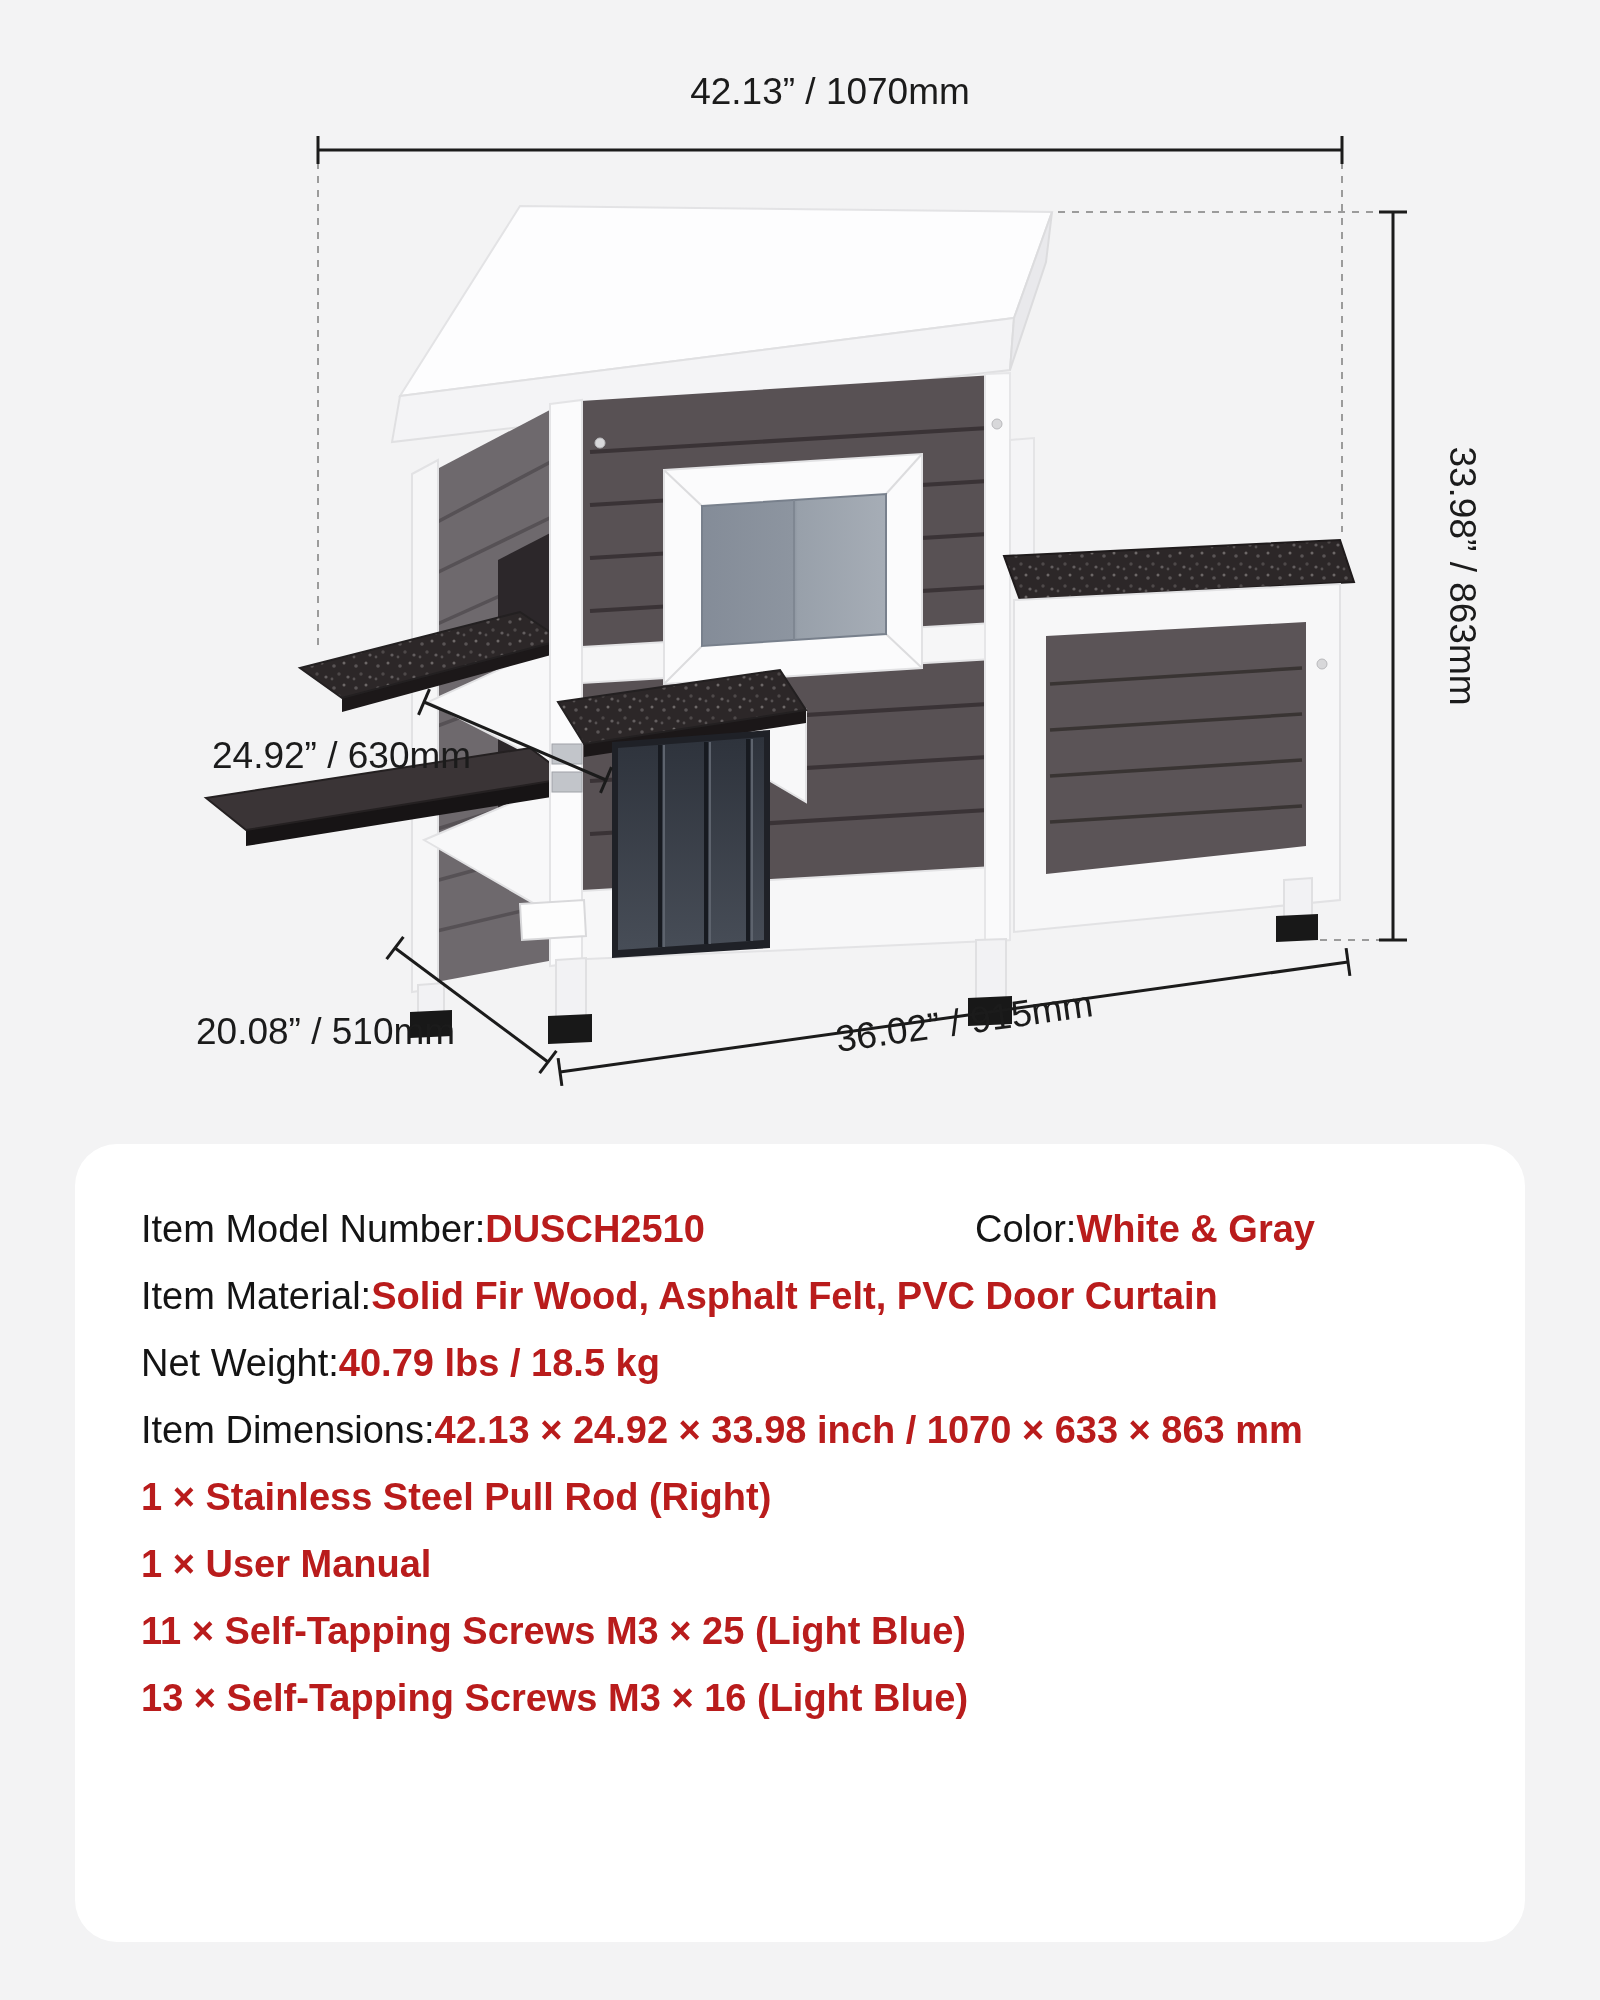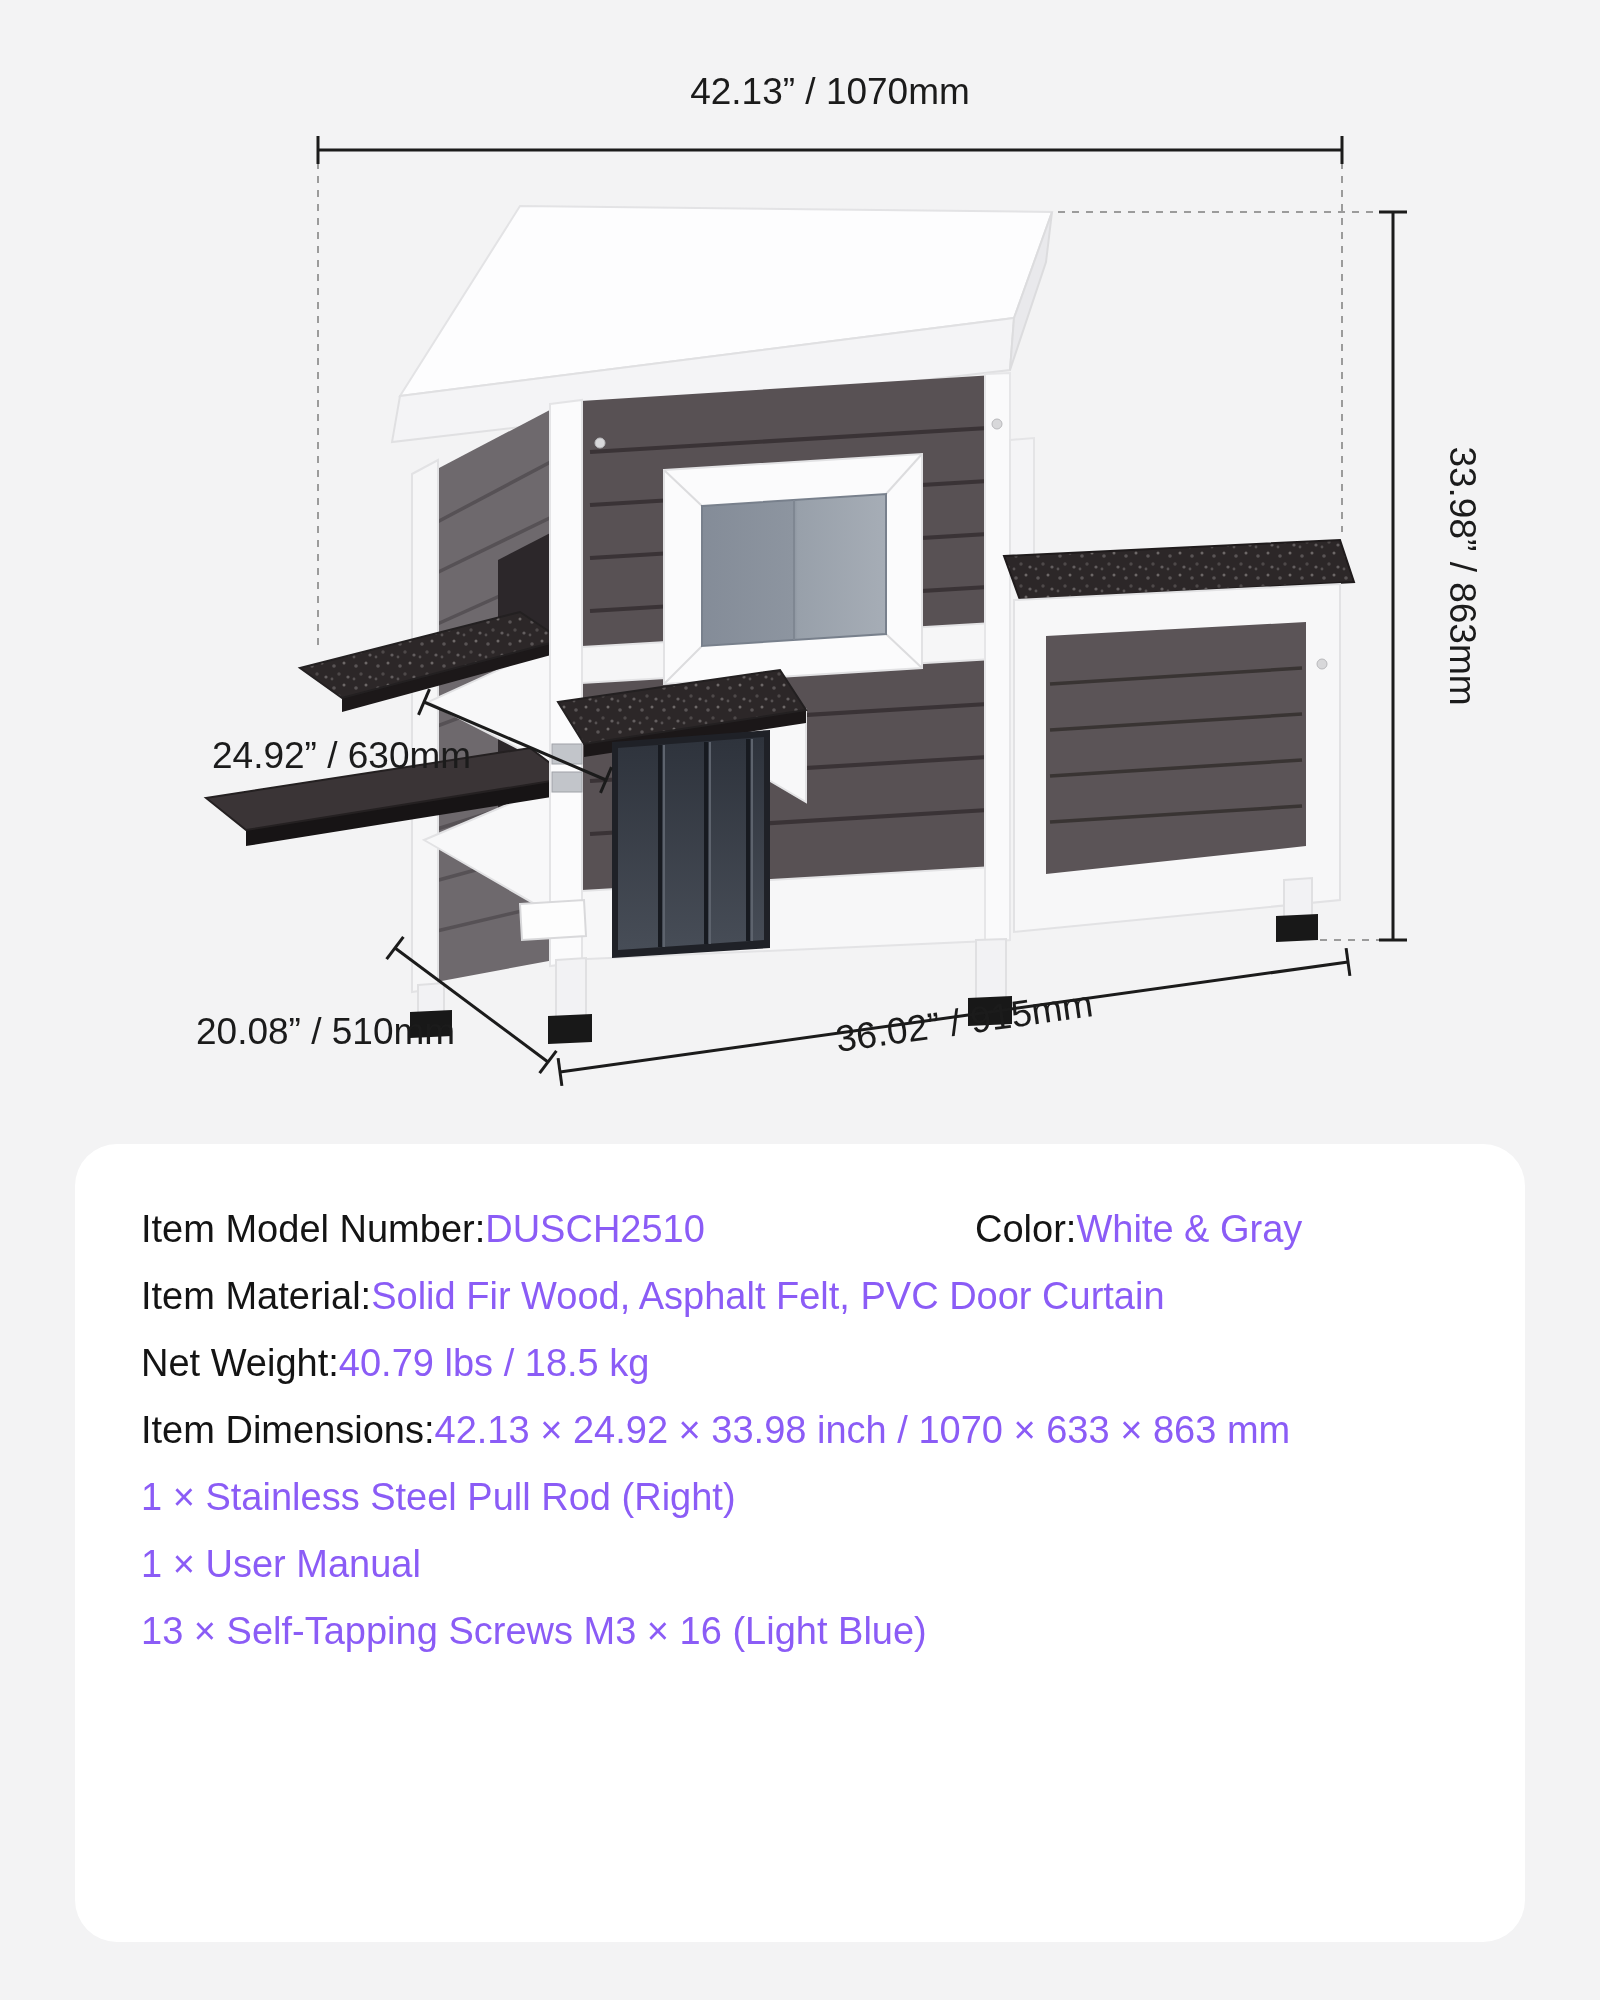--- a/index.html
+++ b/index.html
@@ -13,21 +13,21 @@
   .dim-text{fill:#1b1b1b;font-size:37px;font-family:"Liberation Sans",sans-serif;}
   
   .card{
     position:absolute;left:75px;top:1144px;width:1450px;height:798px;
     background:#ffffff;border-radius:42px;box-sizing:border-box;
     padding:52px 30px 0 66px;
   }
   .row{height:67px;display:flex;align-items:center;font-size:38px;color:#141414;
        position:relative;white-space:nowrap;}
   .lbl{color:#141414;font-weight:400;}
-  .val{color:#8b5cf6;font-weight:400;}
+  .val{color:#b91c1c;font-weight:700;}
   .color-pair{position:absolute;left:824px;top:0;height:100%;display:flex;align-items:center;margin-left:10px;}
 </style>
 </head>
 <body>
 
 <div class="stage">
 
 <svg class="diagram" width="1600" height="1145" viewBox="0 0 1600 1145">
   <defs>
     <pattern id="asphalt" width="22" height="22" patternUnits="userSpaceOnUse">
@@ -226,17 +226,20 @@
     <span class="lbl">Item Dimensions: </span>
     <span class="val">42.13 × 24.92 × 33.98 inch / 1070 × 633 × 863 mm</span>
   </div>
   <div class="row">
     <span class="val">1 × Stainless Steel Pull Rod (Right)</span>
   </div>
   <div class="row">
     <span class="val">1 × User Manual</span>
   </div>
   <div class="row">
+    <span class="val">11 × Self-Tapping Screws M3 × 25 (Light Blue)</span>
+  </div>
+  <div class="row">
     <span class="val">13 × Self-Tapping Screws M3 × 16 (Light Blue)</span>
   </div>
 </section>
 
 </div>
 
 </body></html>

